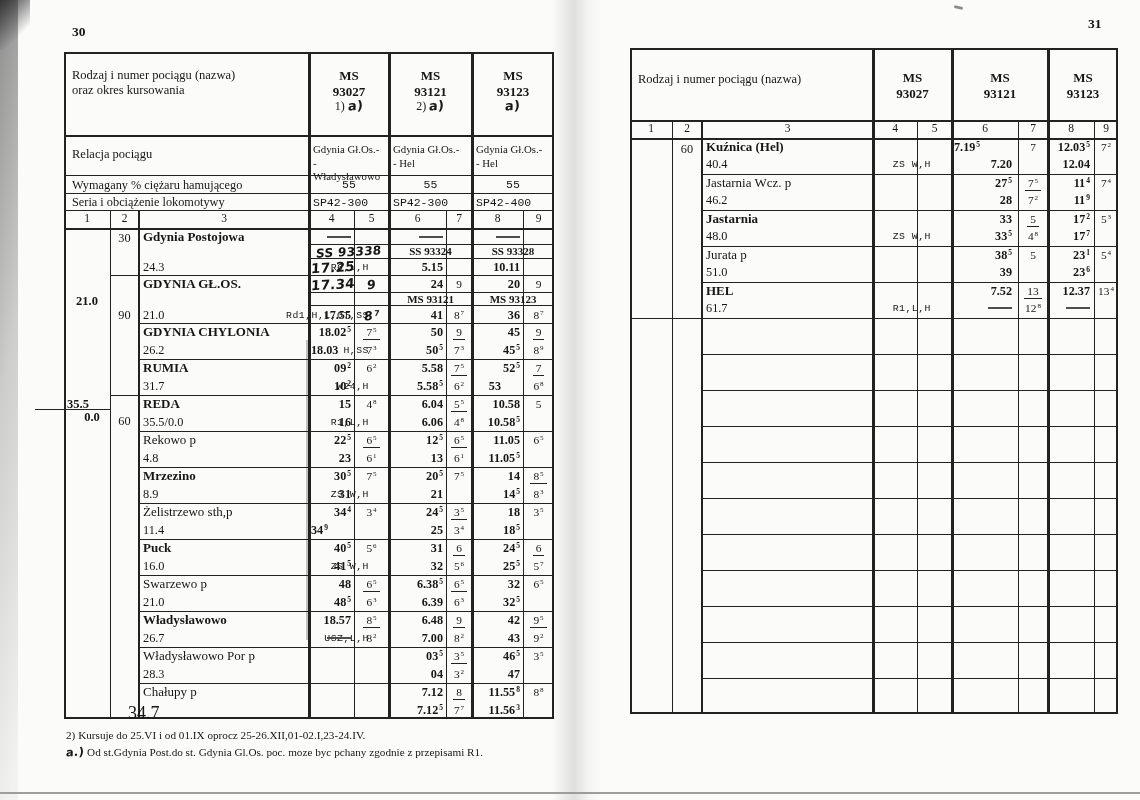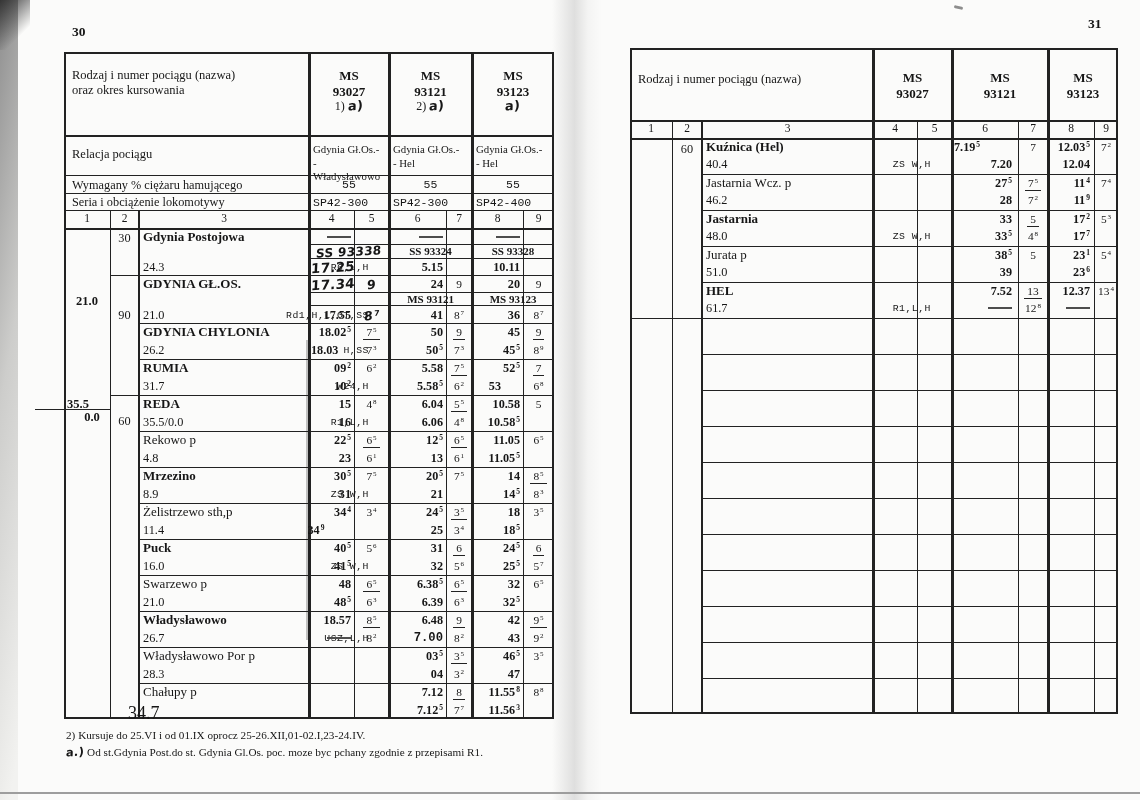--- a/index.html
+++ b/index.html
@@ -212,21 +212,21 @@
       <div class="txt tval" style="position: absolute; left: 410px; top: 435px; width: 46px; text-align: right;"><span class="">14<span class="sup">5</span></span></div>
       <div class="txt sval" style="position: absolute; left: 459px; top: 436px; width: 31px; text-align: center;"><span class="">8<span class="sup">3</span></span></div>
       <div class="txt" style="position: absolute; left: 79px; top: 452px; width: 164px; font-size: 13px; white-space: nowrap;"><span class="">Żelistrzewo sth,p</span></div>
       <div class="txt" style="position: absolute; left: 79px; top: 471px; font-size: 12.3px;"><span class="">11.4</span></div>
       <div class="txt tval" style="position: absolute; left: 247px; top: 453px; width: 40px; text-align: right;"><span class="">34<span class="sup">4</span></span></div>
       <div class="txt sval" style="position: absolute; left: 290px; top: 454px; width: 35px; text-align: center;"><span class="">3<span class="sup">4</span></span></div>
       <div class="txt tval" style="position: absolute; left: 327px; top: 453px; width: 52px; text-align: right;"><span class="">24<span class="sup">5</span></span></div>
       <div class="txt sval" style="position: absolute; left: 382px; top: 454px; width: 26px; text-align: center;"><span class="fbar">3<span class="sup">5</span></span></div>
       <div class="txt tval" style="position: absolute; left: 410px; top: 453px; width: 46px; text-align: right;"><span class="">18</span></div>
       <div class="txt sval" style="position: absolute; left: 459px; top: 454px; width: 31px; text-align: center;"><span class="">3<span class="sup">5</span></span></div>
-      <div class="txt tval" style="position: absolute; left: 232px; top: 471px; width: 40px; text-align: center;"><span class="">34<span class="sup">9</span></span></div>
+      <div class="txt tval" style="position: absolute; left: 247px; top: 471px; width: 40px; text-align: left;"><span class="">34<span class="sup">9</span></span></div>
       <div class="txt tval" style="position: absolute; left: 327px; top: 471px; width: 52px; text-align: right;"><span class="">25</span></div>
       <div class="txt sval" style="position: absolute; left: 382px; top: 472px; width: 26px; text-align: center;"><span class="">3<span class="sup">4</span></span></div>
       <div class="txt tval" style="position: absolute; left: 410px; top: 471px; width: 46px; text-align: right;"><span class="">18<span class="sup">5</span></span></div>
       <div class="txt b" style="position: absolute; left: 79px; top: 488px; width: 164px; font-size: 13px; white-space: nowrap;"><span class="">Puck</span></div>
       <div class="txt" style="position: absolute; left: 79px; top: 507px; font-size: 12.3px;"><span class="">16.0</span></div>
       <div class="txt mono" style="position: absolute; left: 123px; top: 509px; width: 182px; text-align: right; font-size: 9.8px; letter-spacing: 0.5px;"><span class="">ZS W,H</span></div>
       <div class="txt tval" style="position: absolute; left: 247px; top: 489px; width: 40px; text-align: right;"><span class="">40<span class="sup">5</span></span></div>
       <div class="txt sval" style="position: absolute; left: 290px; top: 490px; width: 35px; text-align: center;"><span class="">5<span class="sup">6</span></span></div>
       <div class="txt tval" style="position: absolute; left: 327px; top: 489px; width: 52px; text-align: right;"><span class="">31</span></div>
       <div class="txt sval" style="position: absolute; left: 382px; top: 490px; width: 26px; text-align: center;"><span class="fbar">6</span></div>
@@ -254,21 +254,21 @@
       <div class="txt" style="position: absolute; left: 79px; top: 579px; font-size: 12.3px;"><span class="">26.7</span></div>
       <div class="txt mono" style="position: absolute; left: 123px; top: 581px; width: 182px; text-align: right; font-size: 9.8px; letter-spacing: 0.5px;"><span class="">USZ,L,H</span></div>
       <div class="txt tval" style="position: absolute; left: 247px; top: 561px; width: 40px; text-align: right;"><span class="">18.57</span></div>
       <div class="txt sval" style="position: absolute; left: 290px; top: 562px; width: 35px; text-align: center;"><span class="fbar">8<span class="sup">5</span></span></div>
       <div class="txt tval" style="position: absolute; left: 327px; top: 561px; width: 52px; text-align: right;"><span class="">6.48</span></div>
       <div class="txt sval" style="position: absolute; left: 382px; top: 562px; width: 26px; text-align: center;"><span class="fbar">9</span></div>
       <div class="txt tval" style="position: absolute; left: 410px; top: 561px; width: 46px; text-align: right;"><span class="">42</span></div>
       <div class="txt sval" style="position: absolute; left: 459px; top: 562px; width: 31px; text-align: center;"><span class="fbar">9<span class="sup">5</span></span></div>
       <div class="txt tval" style="position: absolute; left: 247px; top: 579px; width: 40px; text-align: right;"><span class="dash"></span></div>
       <div class="txt sval" style="position: absolute; left: 290px; top: 580px; width: 35px; text-align: center;"><span class="">8<span class="sup">2</span></span></div>
-      <div class="txt tval" style="position: absolute; left: 327px; top: 579px; width: 52px; text-align: right; font-family: Liberation Mono, monospace;"><span class="">7.00</span></div>
+      <div class="txt tval" style="position: absolute; left: 327px; top: 579px; width: 52px; text-align: right;"><span class="">7.00</span></div>
       <div class="txt sval" style="position: absolute; left: 382px; top: 580px; width: 26px; text-align: center;"><span class="">8<span class="sup">2</span></span></div>
       <div class="txt tval" style="position: absolute; left: 410px; top: 579px; width: 46px; text-align: right;"><span class="">43</span></div>
       <div class="txt sval" style="position: absolute; left: 459px; top: 580px; width: 31px; text-align: center;"><span class="">9<span class="sup">2</span></span></div>
       <div class="txt" style="position: absolute; left: 79px; top: 596px; width: 164px; font-size: 13px; white-space: nowrap;"><span class="">Władysławowo Por p</span></div>
       <div class="txt" style="position: absolute; left: 79px; top: 615px; font-size: 12.3px;"><span class="">28.3</span></div>
       <div class="txt tval" style="position: absolute; left: 327px; top: 597px; width: 52px; text-align: right;"><span class="">03<span class="sup">5</span></span></div>
       <div class="txt sval" style="position: absolute; left: 382px; top: 598px; width: 26px; text-align: center;"><span class="fbar">3<span class="sup">5</span></span></div>
       <div class="txt tval" style="position: absolute; left: 410px; top: 597px; width: 46px; text-align: right;"><span class="">46<span class="sup">5</span></span></div>
       <div class="txt sval" style="position: absolute; left: 459px; top: 598px; width: 31px; text-align: center;"><span class="">3<span class="sup">5</span></span></div>
       <div class="txt tval" style="position: absolute; left: 327px; top: 615px; width: 52px; text-align: right;"><span class="">04</span></div>

